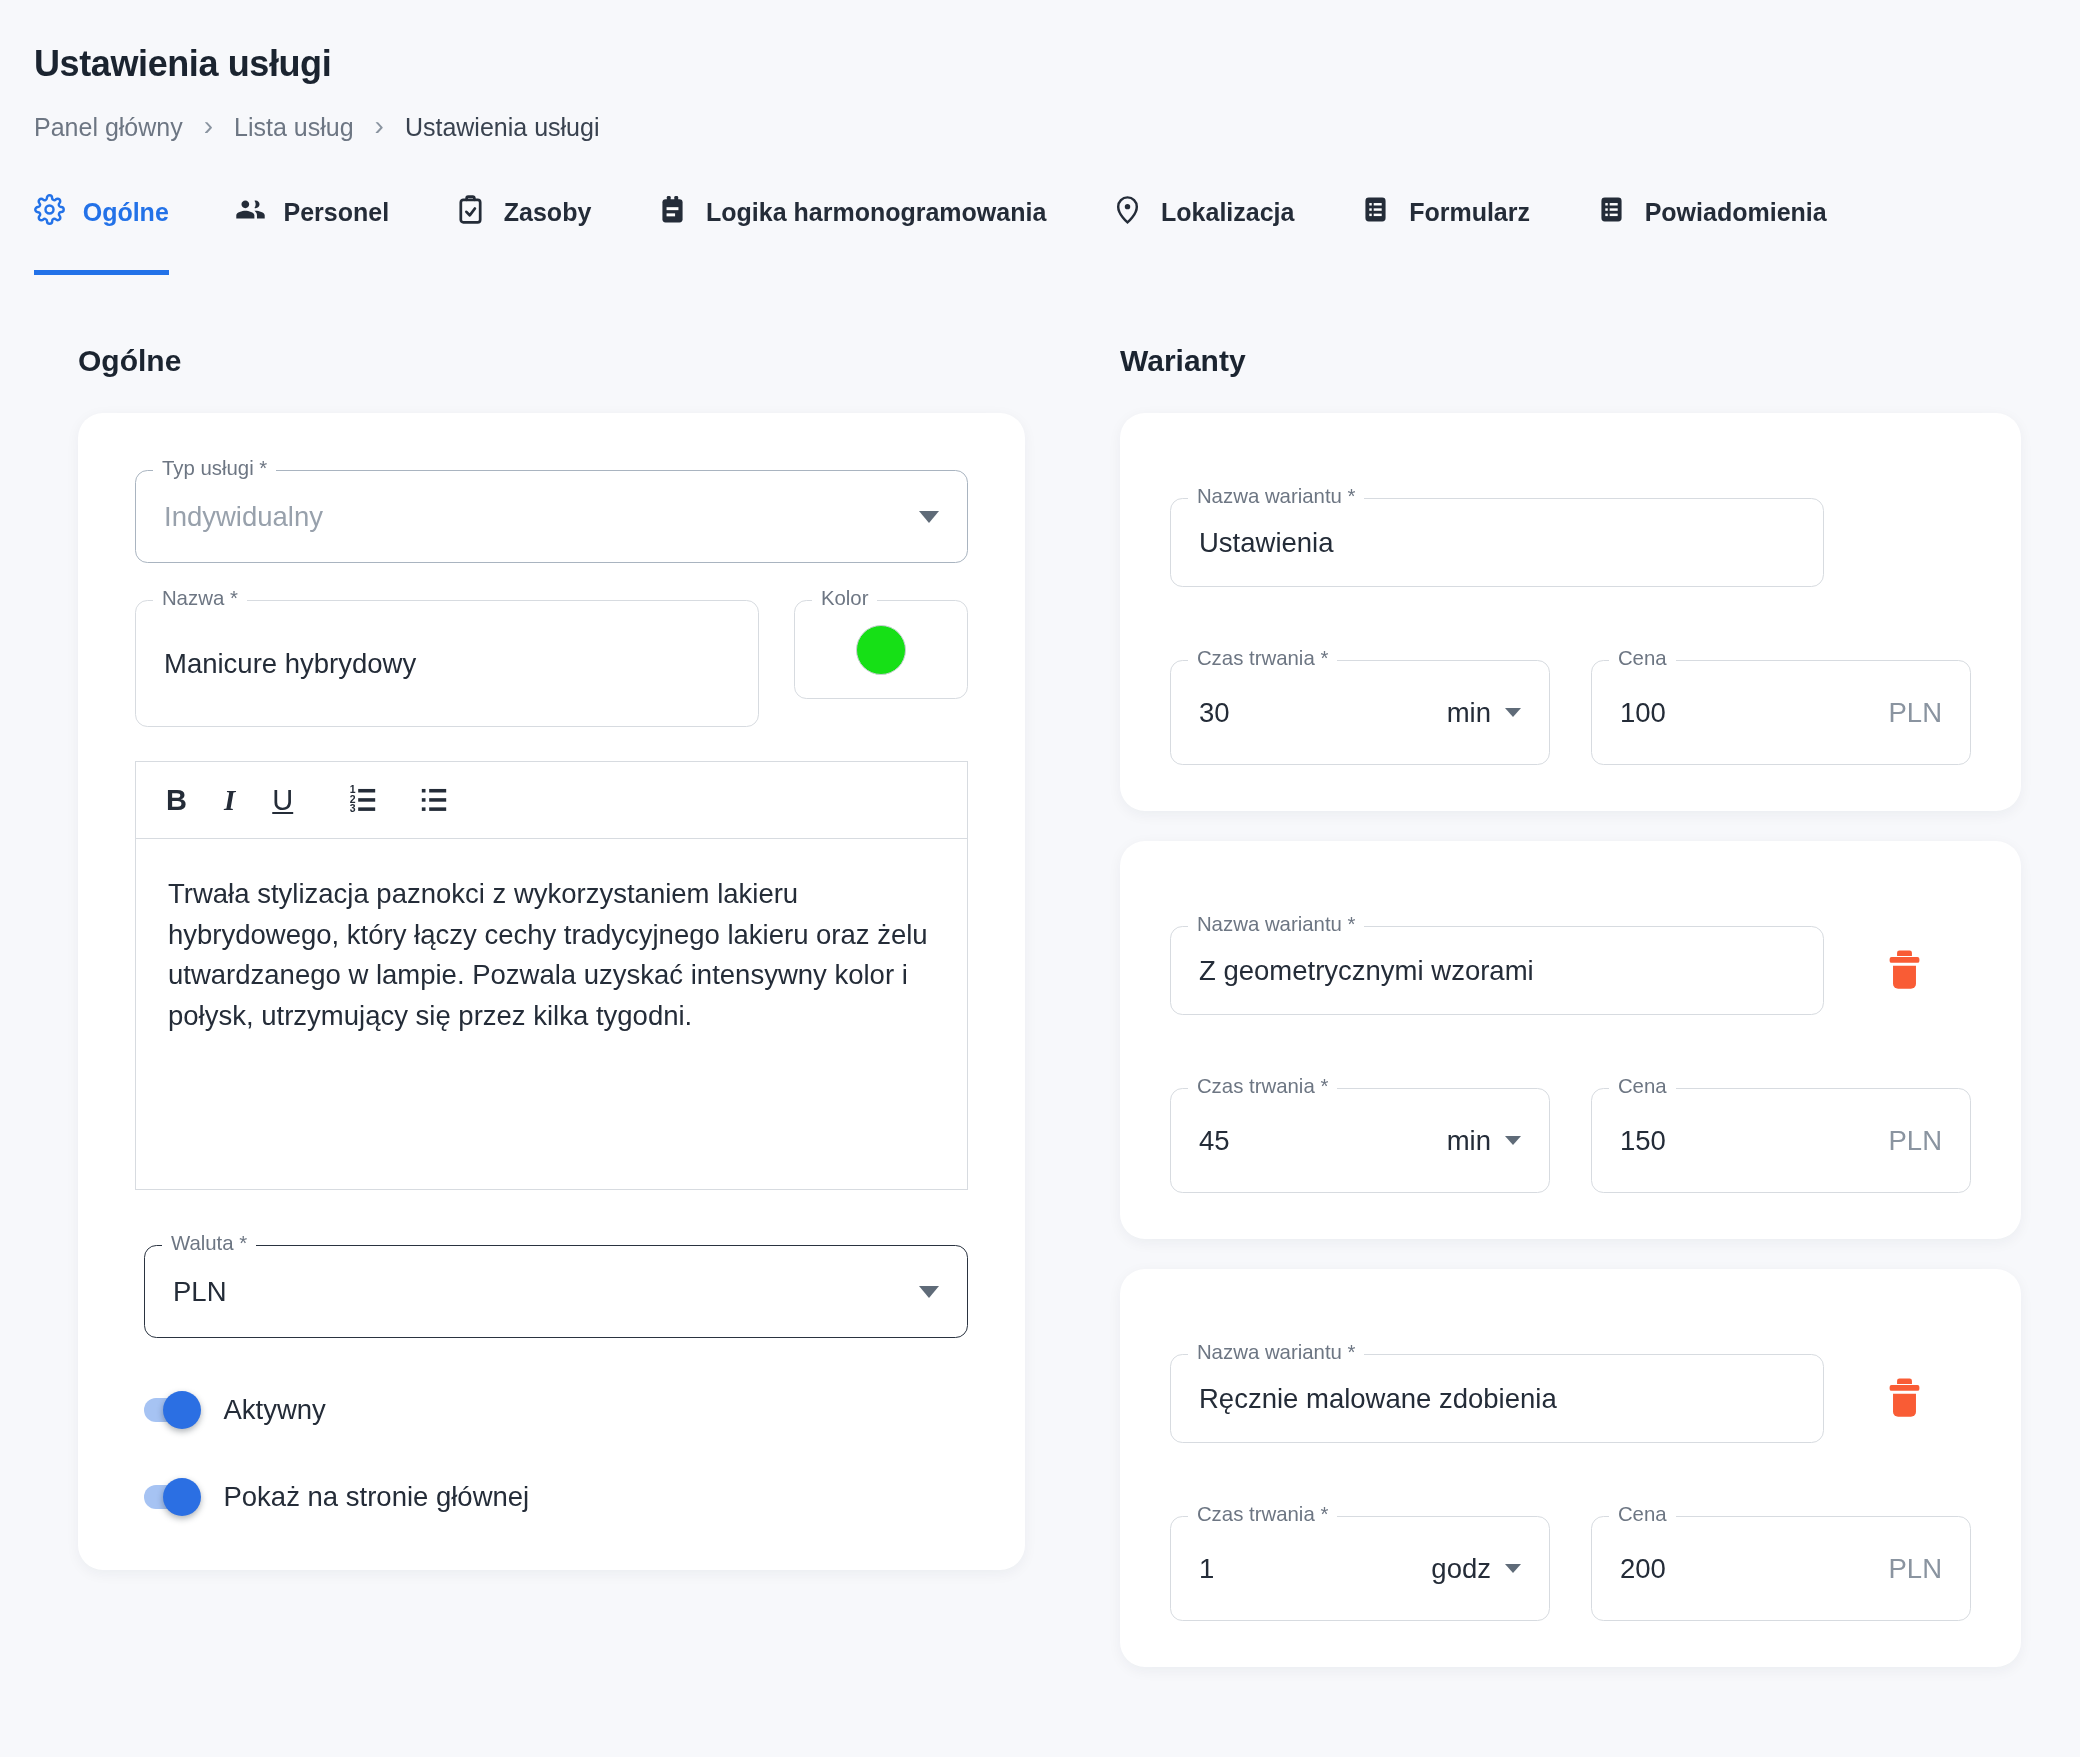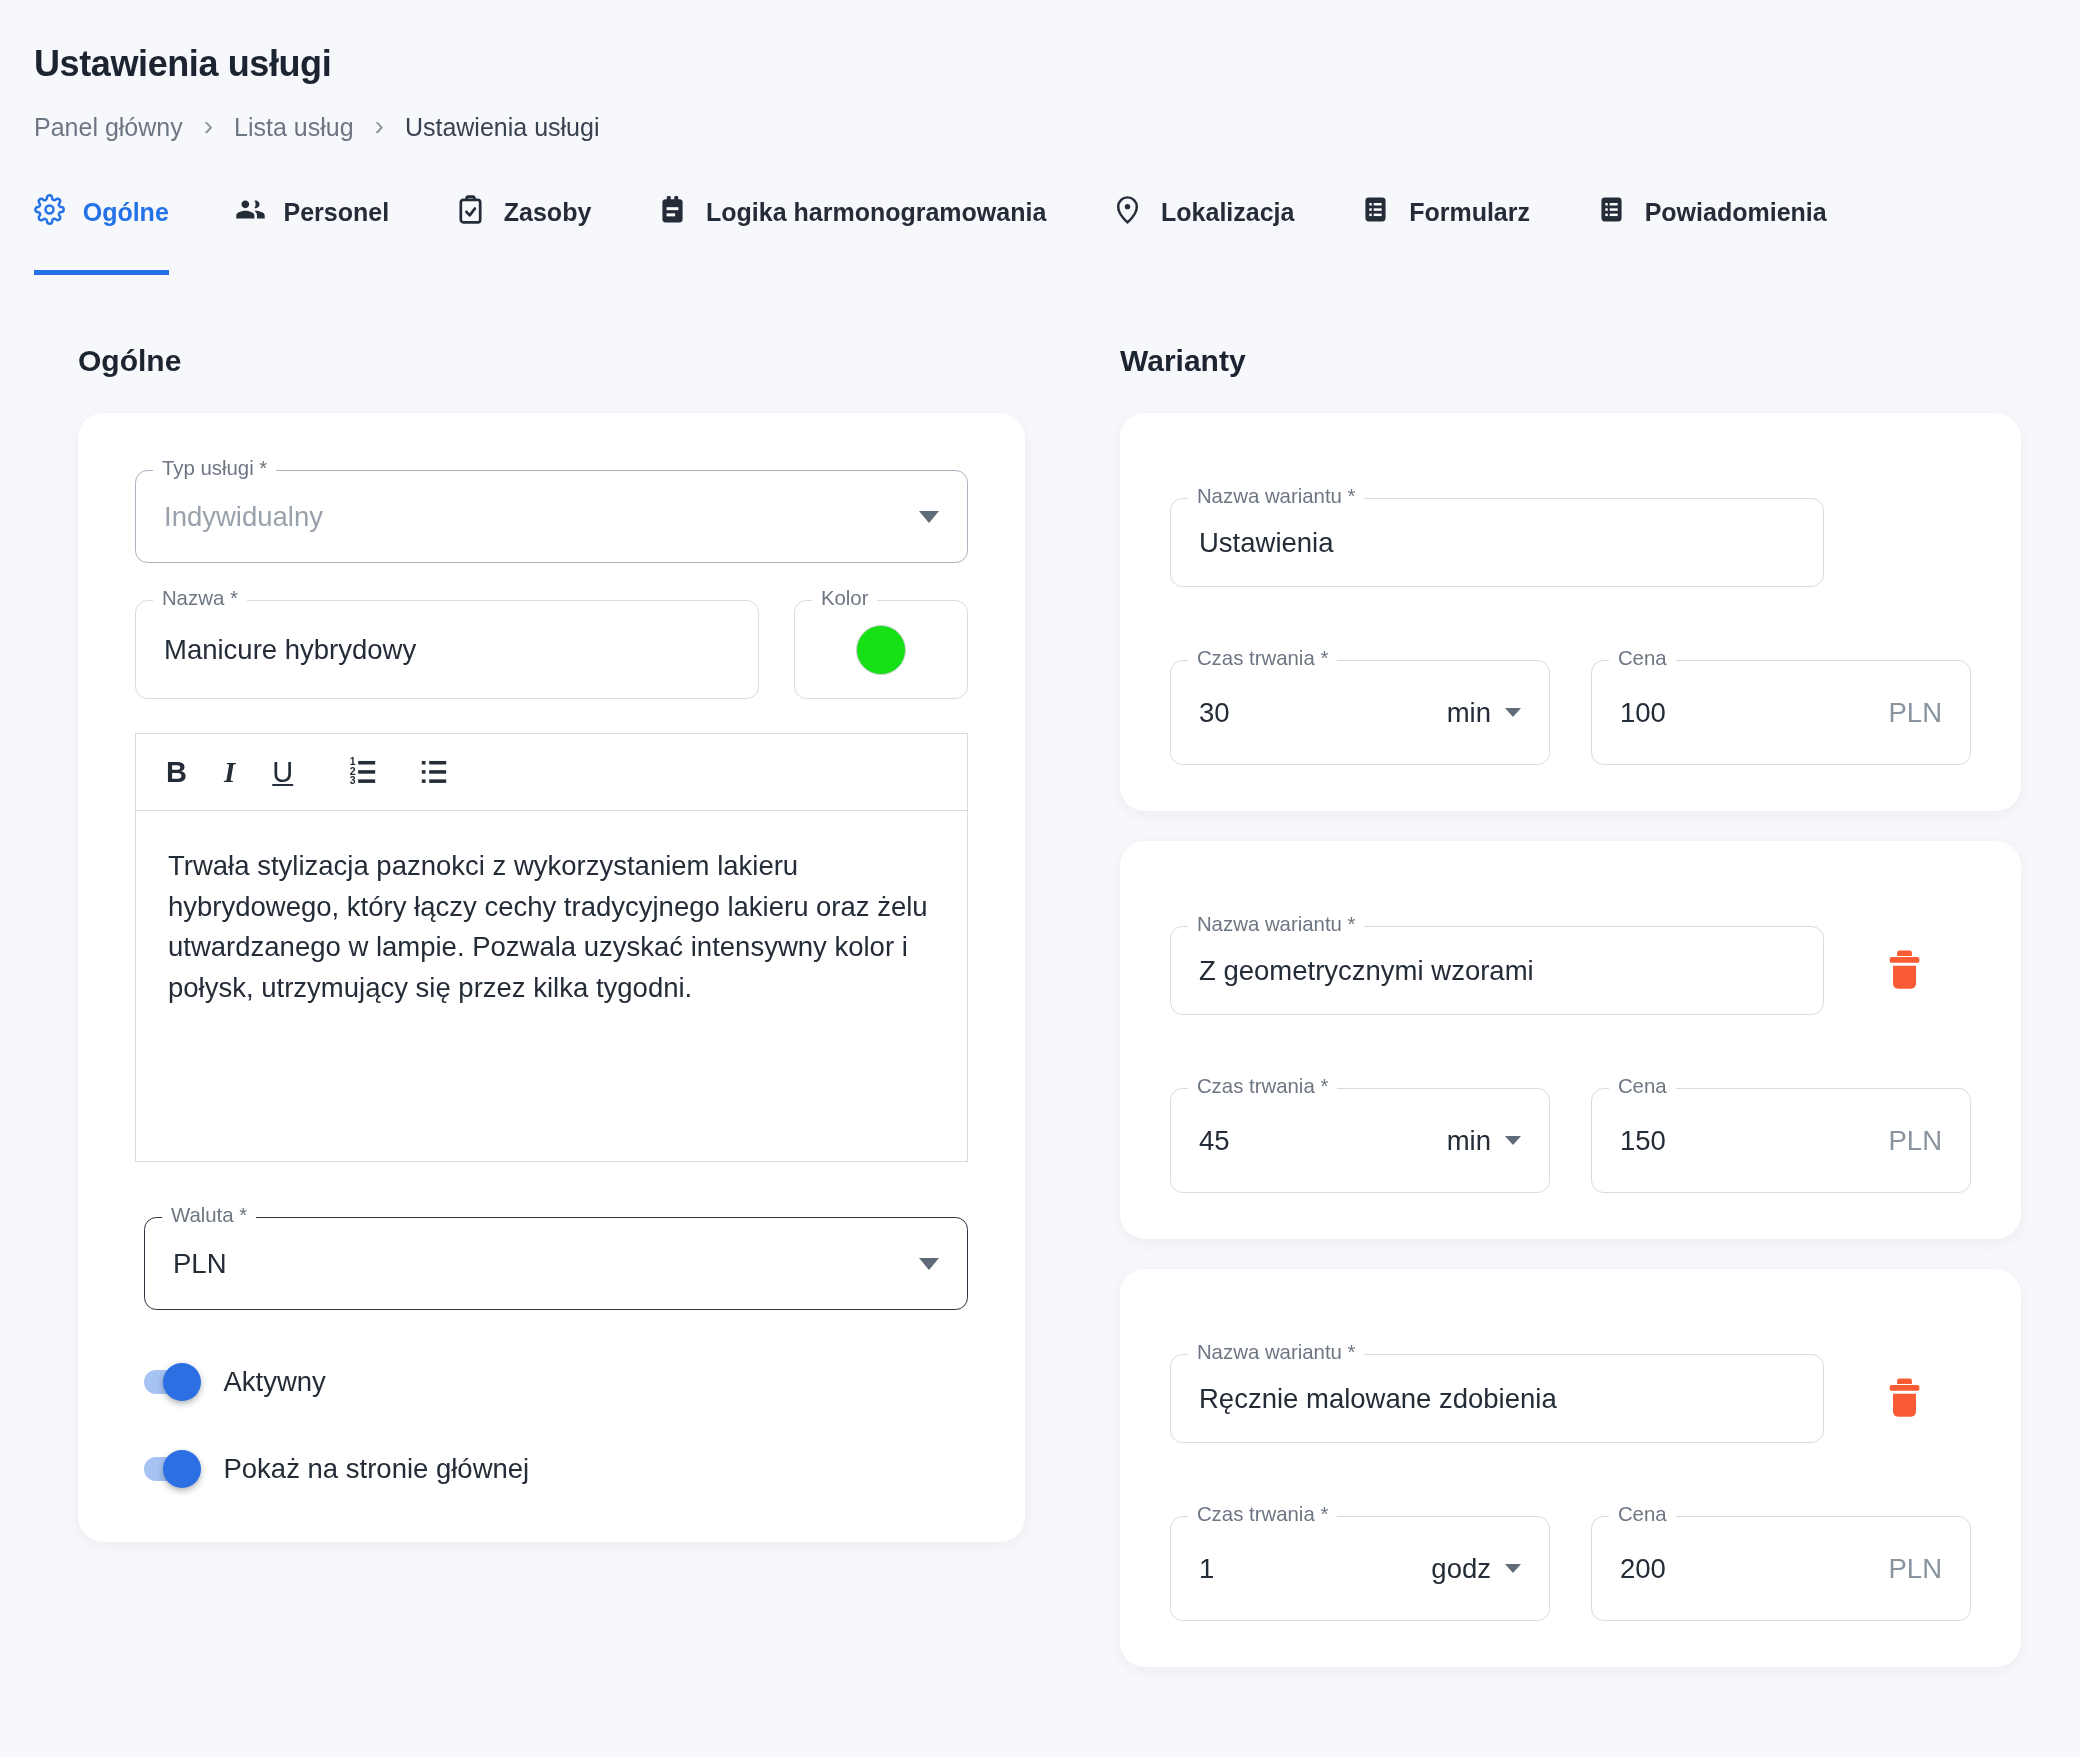--- a/index.html
+++ b/index.html
@@ -38,21 +38,21 @@
   .flabel{ position:absolute; top:-14px; left:17px; background:#fff; padding:0 8.9px;
            font-size:20.4px; color:#6d7683; white-space:nowrap; }
   .fvalue{ font-size:27.5px; color:#242c38; }
   .fvalue.muted{ color:#98a1ac; }
   .arrow-down{ width:0; height:0; border-left:10.6px solid transparent; border-right:10.6px solid transparent;
                border-top:12.4px solid #5f6b78; margin-left:auto; }
   .arrow-down.small{ border-left-width:8px; border-right-width:8px; border-top-width:9.8px; margin-left:0; }
 
   .field.type-select{ height:93px; border-color:#a9b4c0; cursor:pointer; }
   .row-name{ display:flex; gap:35px; margin-top:37px; }
-  .field.name-input{ flex:1; height:99px; }
+  .field.name-input{ flex:1; height:127px; }
   .field.color-box{ width:174px; flex:none; height:99px; justify-content:center; cursor:pointer; }
   .color-dot{ width:50px; height:50px; border-radius:50%; border:0.9px solid #c9ced4; }
 
   
   .ed-toolbar{ margin-top:34px; border:0.9px solid #d7dbe0; height:78px; display:flex; align-items:center;
                gap:37px; padding:0 30px; background:#fff; }
   .ed-btn{ font-size:29px; font-weight:700; color:#242c38; cursor:pointer; line-height:1; background:none; border:none;
            font-family:"Liberation Sans", sans-serif; }
   .ed-btn.italic{ font-style:italic; font-weight:600; font-family:"Liberation Serif", serif; }
   .ed-btn.underline{ text-decoration:underline; font-weight:500; }

